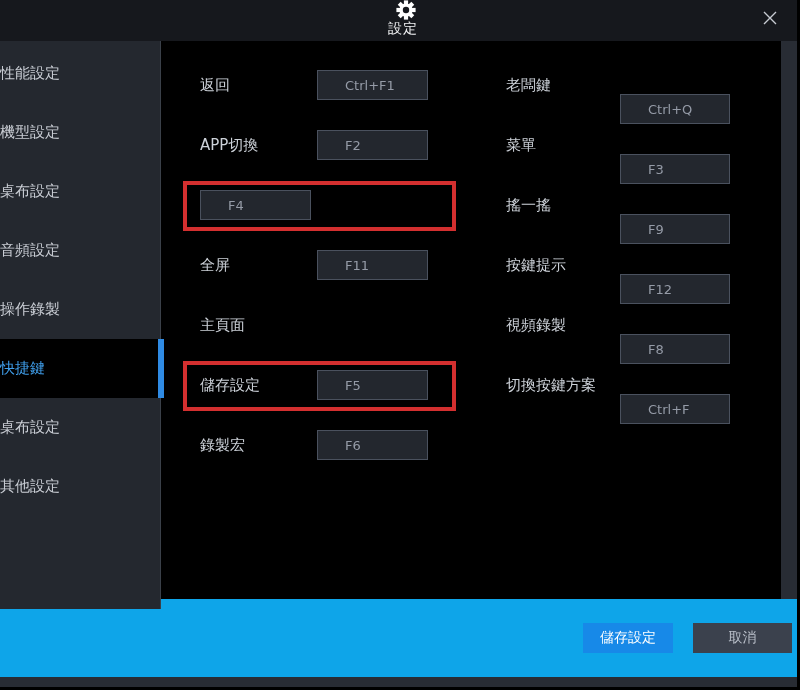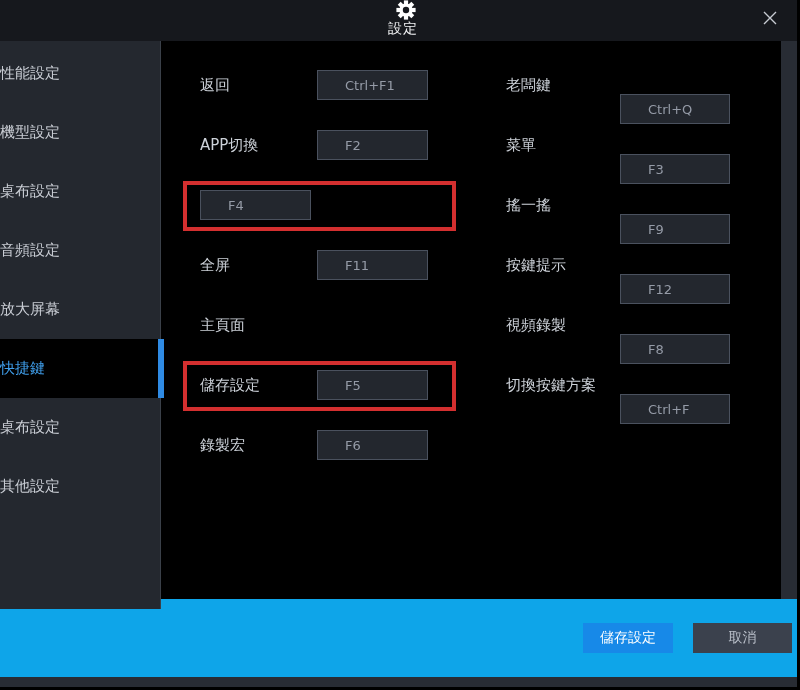--- a/index.html
+++ b/index.html
@@ -129,21 +129,21 @@
 
       <div class="side-item">
         <span>桌布設定</span>
       </div>
 
       <div class="side-item">
         <span>音頻設定</span>
       </div>
 
       <div class="side-item">
-        <span>放大屏幕</span>
+        <span>操作錄製</span>
       </div>
 
       <div class="side-item active">
         <span>快捷鍵</span>
       </div>
 
       <div class="side-item">
         <span>桌布設定</span>
       </div>
 

